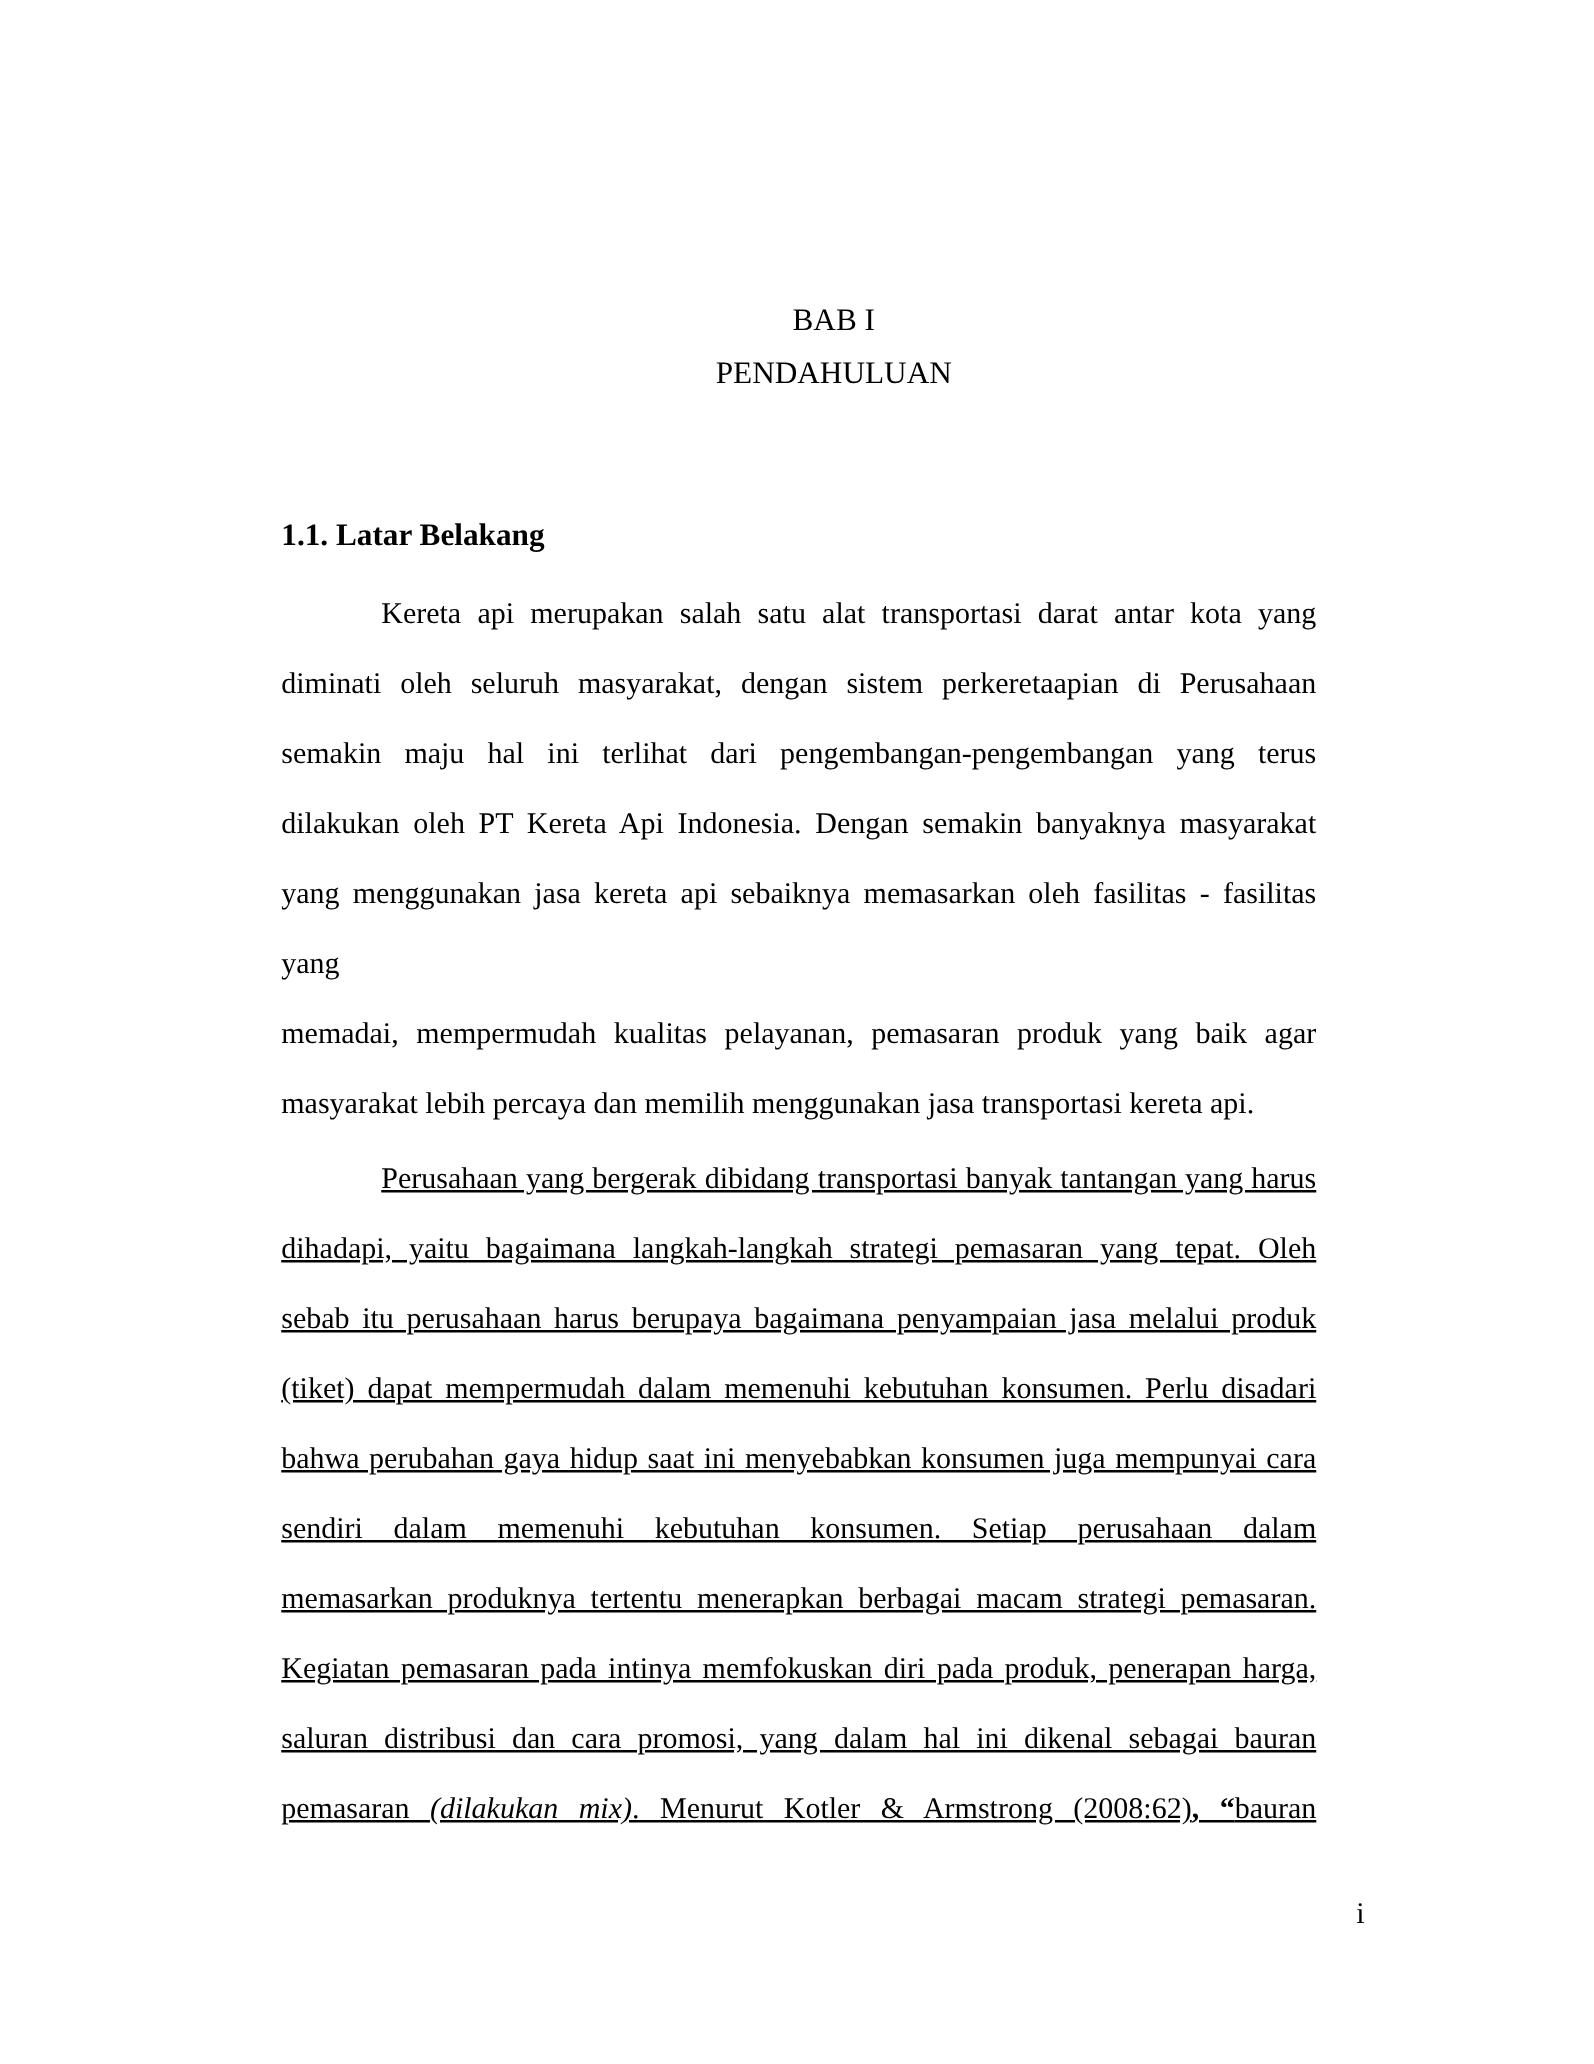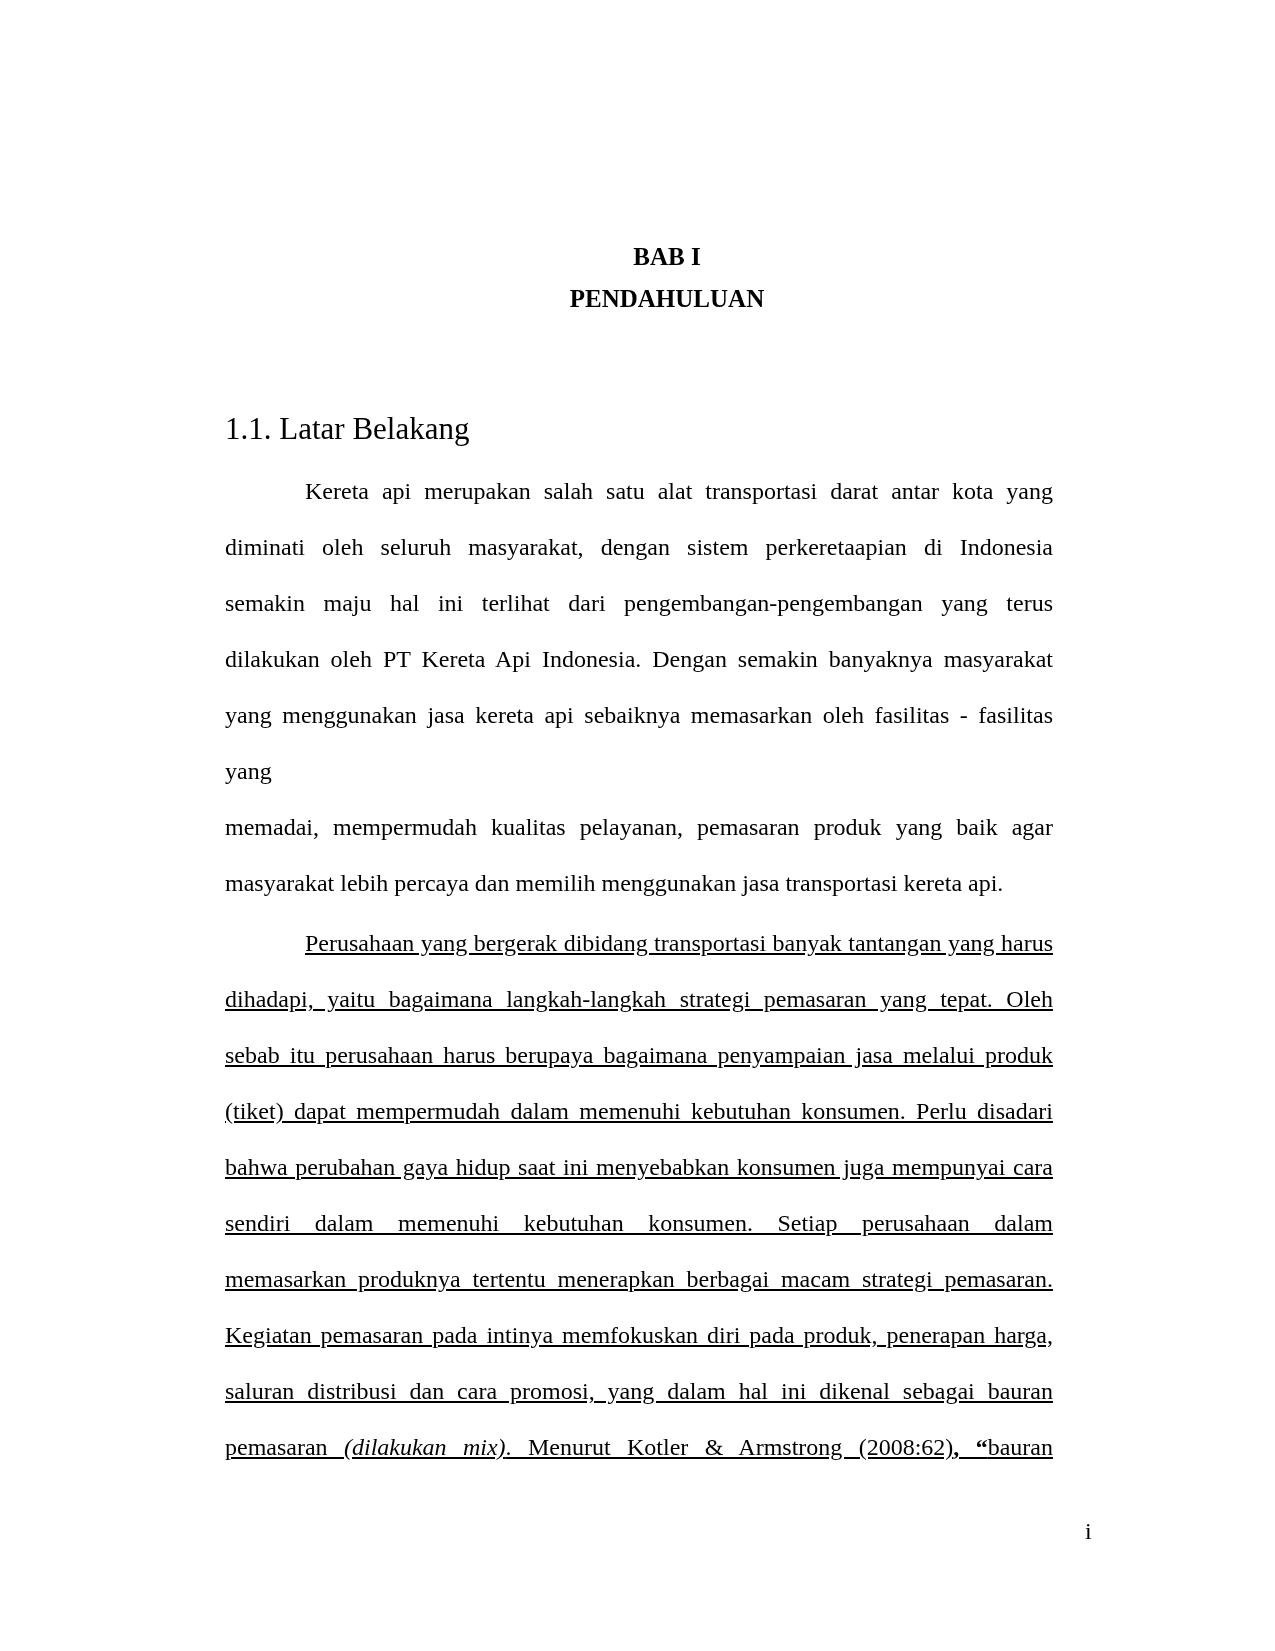--- a/index.html
+++ b/index.html
@@ -15,31 +15,31 @@
     font-family: "Liberation Serif", serif;
     color: #000000;
     overflow: hidden;
   }
   .title-block {
     position: absolute;
     top: 236px;
     left: 253px;
     width: 828px;
     text-align: center;
-    font-weight: bold;
+    font-weight: normal;
     font-size: 25px;
     line-height: 42px;
   }
   .section-heading {
     position: absolute;
     top: 408px;
     left: 225px;
     width: 828px;
-    font-weight: normal;
-    font-size: 31px;
+    font-weight: bold;
+    font-size: 25px;
     line-height: 42px;
   }
   .body-text {
     position: absolute;
     top: 463px;
     left: 225px;
     width: 828px;
     font-size: 24px;
     line-height: 56px;
   }
@@ -74,21 +74,21 @@
   <div class="title-block">
     <div>BAB I</div>
     <div>PENDAHULUAN</div>
   </div>
 
   <div class="section-heading">1.1. Latar Belakang</div>
 
   <div class="body-text">
       <div class="paragraph">
         <div class="line justify indent"><span class="">Kereta api merupakan salah satu alat transportasi darat antar kota yang</span></div>
-        <div class="line justify"><span class="">diminati  oleh seluruh masyarakat, dengan sistem perkeretaapian di Indonesia</span></div>
+        <div class="line justify"><span class="">diminati  oleh seluruh masyarakat, dengan sistem perkeretaapian di Perusahaan</span></div>
         <div class="line justify"><span class="">semakin maju hal  ini terlihat dari pengembangan-pengembangan yang terus</span></div>
         <div class="line justify"><span class="">dilakukan oleh PT Kereta Api Indonesia. Dengan semakin banyaknya masyarakat</span></div>
         <div class="line justify"><span class="">yang menggunakan jasa kereta api sebaiknya memasarkan oleh fasilitas - fasilitas yang</span></div>
         <div class="line justify"><span class="">memadai, mempermudah kualitas pelayanan, pemasaran produk yang baik agar</span></div>
         <div class="line"><span class="">masyarakat lebih percaya dan memilih menggunakan  jasa transportasi kereta api.</span></div>
       </div>
       <div class="paragraph">
         <div class="line justify indent"><span class="">Perusahaan yang bergerak dibidang transportasi banyak tantangan yang harus</span></div>
         <div class="line justify"><span class="">dihadapi, yaitu bagaimana langkah-langkah strategi pemasaran yang tepat. Oleh</span></div>
         <div class="line justify"><span class="">sebab itu perusahaan harus berupaya bagaimana penyampaian jasa melalui produk</span></div>

